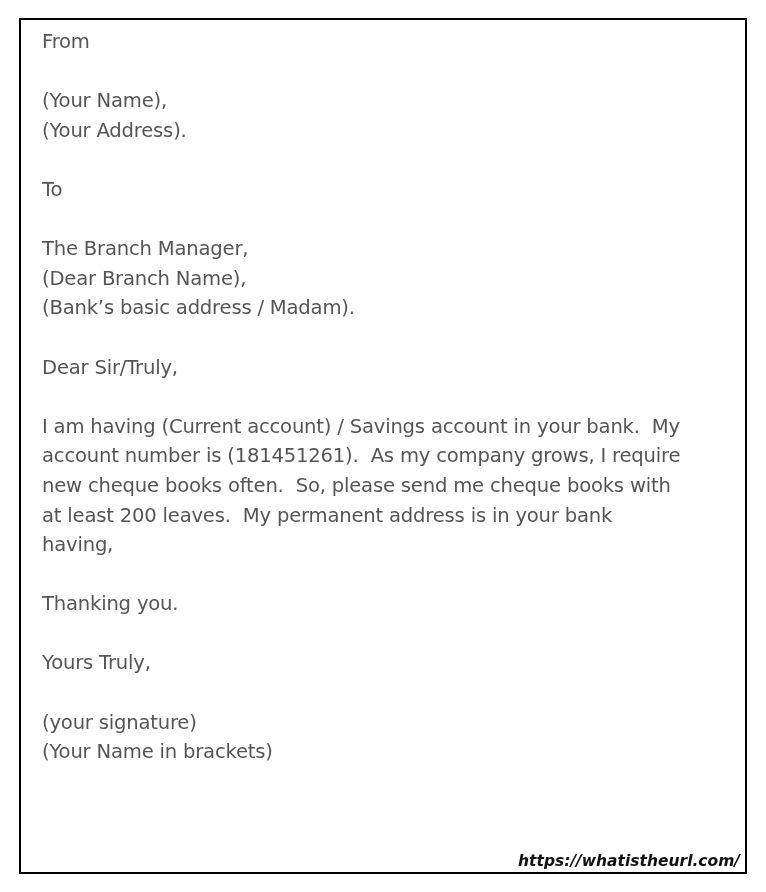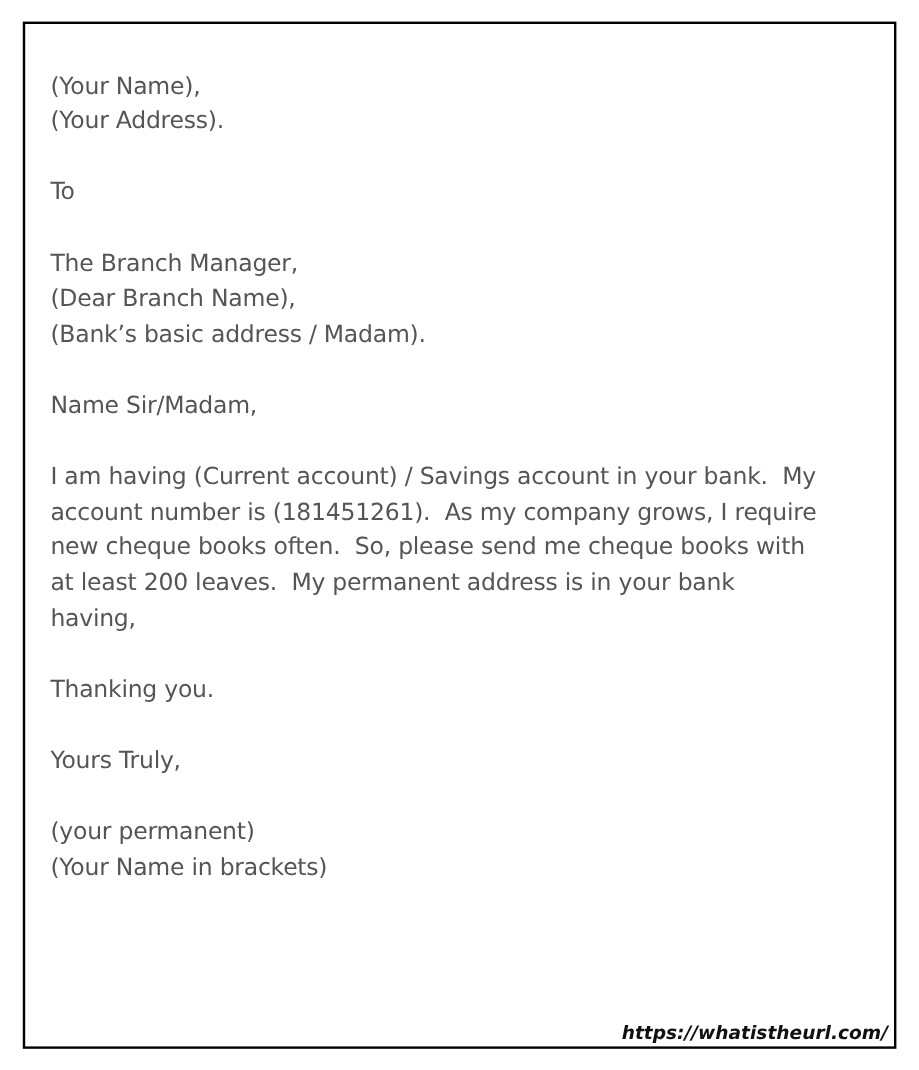--- a/index.html
+++ b/index.html
@@ -48,41 +48,42 @@
       color: #111111;
       letter-spacing: 0px;
       font-style: italic;
     }
   </style>
 </head>
 <body>
 
 <div class="letter-frame">
   <div class="letter-body">
+    <span class="line">From</span>
     <span class="line"> </span>
     <span class="line">(Your Name),</span>
     <span class="line">(Your Address).</span>
     <span class="line"> </span>
     <span class="line">To</span>
     <span class="line"> </span>
     <span class="line">The Branch Manager,</span>
     <span class="line">(Dear Branch Name),</span>
     <span class="line">(Bank’s basic address / Madam).</span>
     <span class="line"> </span>
-    <span class="line">Name Sir/Madam,</span>
+    <span class="line">Dear Sir/Truly,</span>
     <span class="line"> </span>
     <div>
       <span class="line">I am having (Current account) / Savings account in your bank.  My</span>
       <span class="line">account number is (181451261).  As my company grows, I require</span>
       <span class="line">new cheque books often.  So, please send me cheque books with</span>
       <span class="line">at least 200 leaves.  My permanent address is in your bank</span>
       <span class="line">having,</span>
     </div>
     <span class="line"> </span>
     <span class="line">Thanking you.</span>
     <span class="line"> </span>
     <span class="line">Yours Truly,</span>
     <span class="line"> </span>
-    <span class="line">(your permanent)</span>
+    <span class="line">(your signature)</span>
     <span class="line">(Your Name in brackets)</span>
   </div>
   <div class="watermark">https://whatistheurl.com/</div>
 </div>
 
 </body></html>

